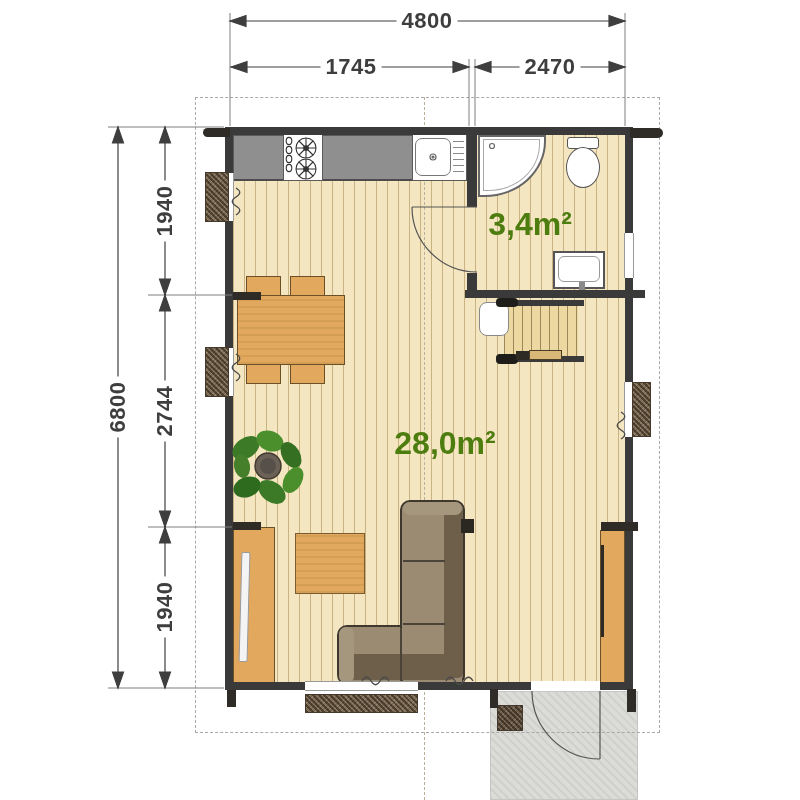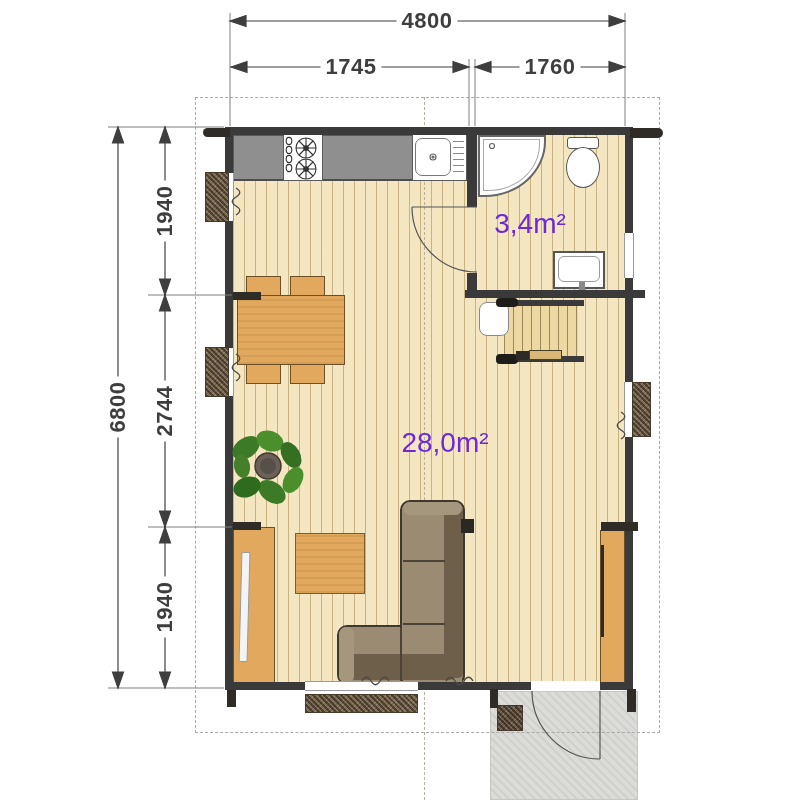--- a/index.html
+++ b/index.html
@@ -23,22 +23,22 @@
   .speckle{background-color:#7b6952;
            background-image:repeating-linear-gradient(45deg, rgba(25,15,5,.5) 0 2px, transparent 2px 4px),
                             repeating-linear-gradient(-45deg, rgba(255,255,255,.16) 0 1px, transparent 1px 3px);
            border:1px solid #45392c;z-index:12;}
   .wingap{background:#fff;z-index:12;}
   .wingap.v{border-left:1px solid #9a9a9a;border-right:1px solid #9a9a9a;}
   .wingap.h{border-top:1px solid #9a9a9a;border-bottom:1px solid #9a9a9a;}
   .dim{position:absolute;transform:translate(-50%,-50%);font-weight:bold;font-size:22px;
        color:#3e3e3e;background:#fff;padding:0 5px;line-height:1;letter-spacing:.5px;z-index:50;white-space:nowrap;}
   .dim.v{transform:translate(-50%,-50%) rotate(-90deg);}
-  .arealabel{position:absolute;transform:translate(-50%,-50%);font-weight:normal;font-size:28px;
-             color:#6d28d9;z-index:50;white-space:nowrap;}
+  .arealabel{position:absolute;transform:translate(-50%,-50%);font-weight:bold;font-size:32px;
+             color:#4d7c0f;z-index:50;white-space:nowrap;}
   .sofa-part{background:#9a8b72;border:2px solid #3f382e;border-radius:10px;}
   .sofa-back{background:#6e5f4b;border-radius:5px;}
   .sofa-arm{background:#a5977e;border-radius:7px;}
   .treads{background-color:#ecd8a0;
           background-image:repeating-linear-gradient(90deg, rgba(90,70,30,.55) 0 1px, transparent 1px 9px);
           z-index:3;}
   .rail{background:#3a3a3a;z-index:4;}
   .railcap{background:#1f1d1a;border-radius:4px;z-index:5;}
 </style>
 </head>
@@ -198,21 +198,21 @@
       <ellipse cx="272" cy="492" rx="15" ry="10" transform="rotate(35 272 492)" fill="#3c7a28"></ellipse>
       <ellipse cx="247" cy="487" rx="14" ry="10" transform="rotate(-20 247 487)" fill="#2f6b1f"></ellipse>
       <circle cx="268" cy="466" r="13" fill="#6b6157" stroke="#423a31" stroke-width="1.5"></circle>
       <circle cx="268" cy="466" r="8" fill="#57504a"></circle>
       <ellipse cx="242" cy="466" rx="12" ry="8" transform="rotate(80 242 466)" fill="#457f2a"></ellipse>
     </g>
   </svg>
 
   <div class="dim" style="left:427px;top:21px;">4800</div>
   <div class="dim" style="left:351px;top:67px;">1745</div>
-  <div class="dim" style="left:550px;top:67px;">1760</div>
+  <div class="dim" style="left:550px;top:67px;">2470</div>
   <div class="dim v" style="left:118px;top:407px;">6800</div>
   <div class="dim v" style="left:165px;top:211px;">1940</div>
   <div class="dim v" style="left:165px;top:411px;">2744</div>
   <div class="dim v" style="left:165px;top:607px;">1940</div>
 
   <div class="arealabel" style="left:530px;top:224px;">3,4m²</div>
   <div class="arealabel" style="left:445px;top:443px;">28,0m²</div>
 
 </div>
 

